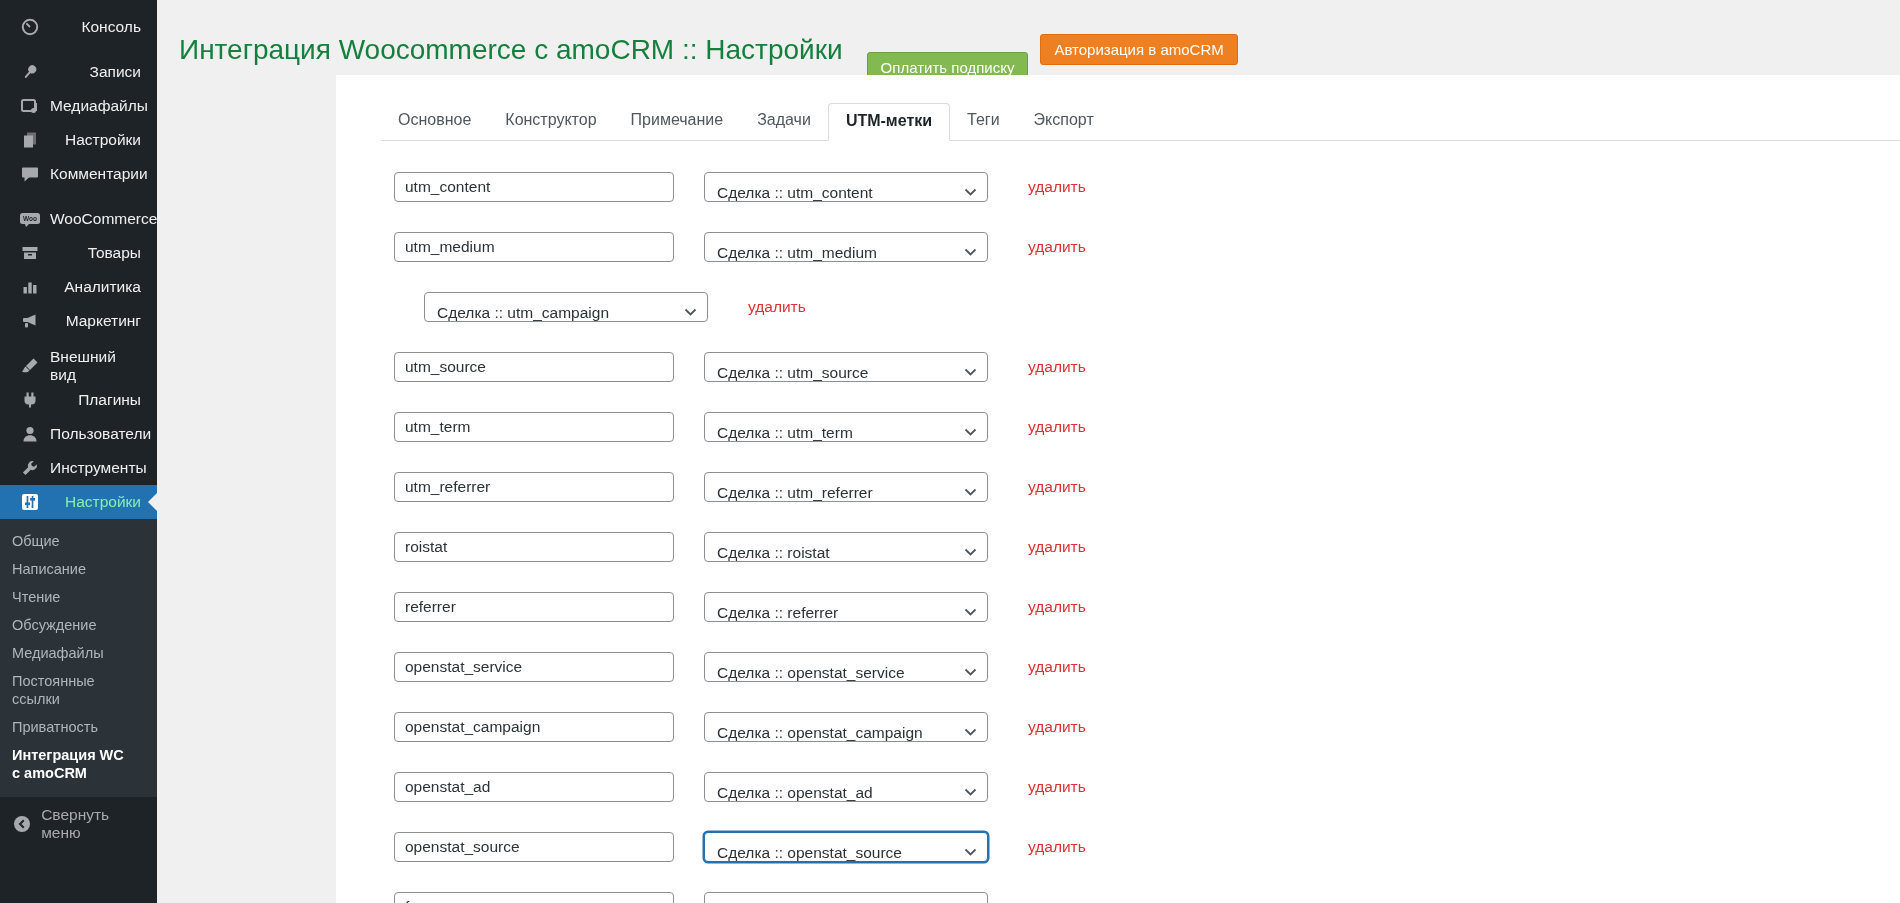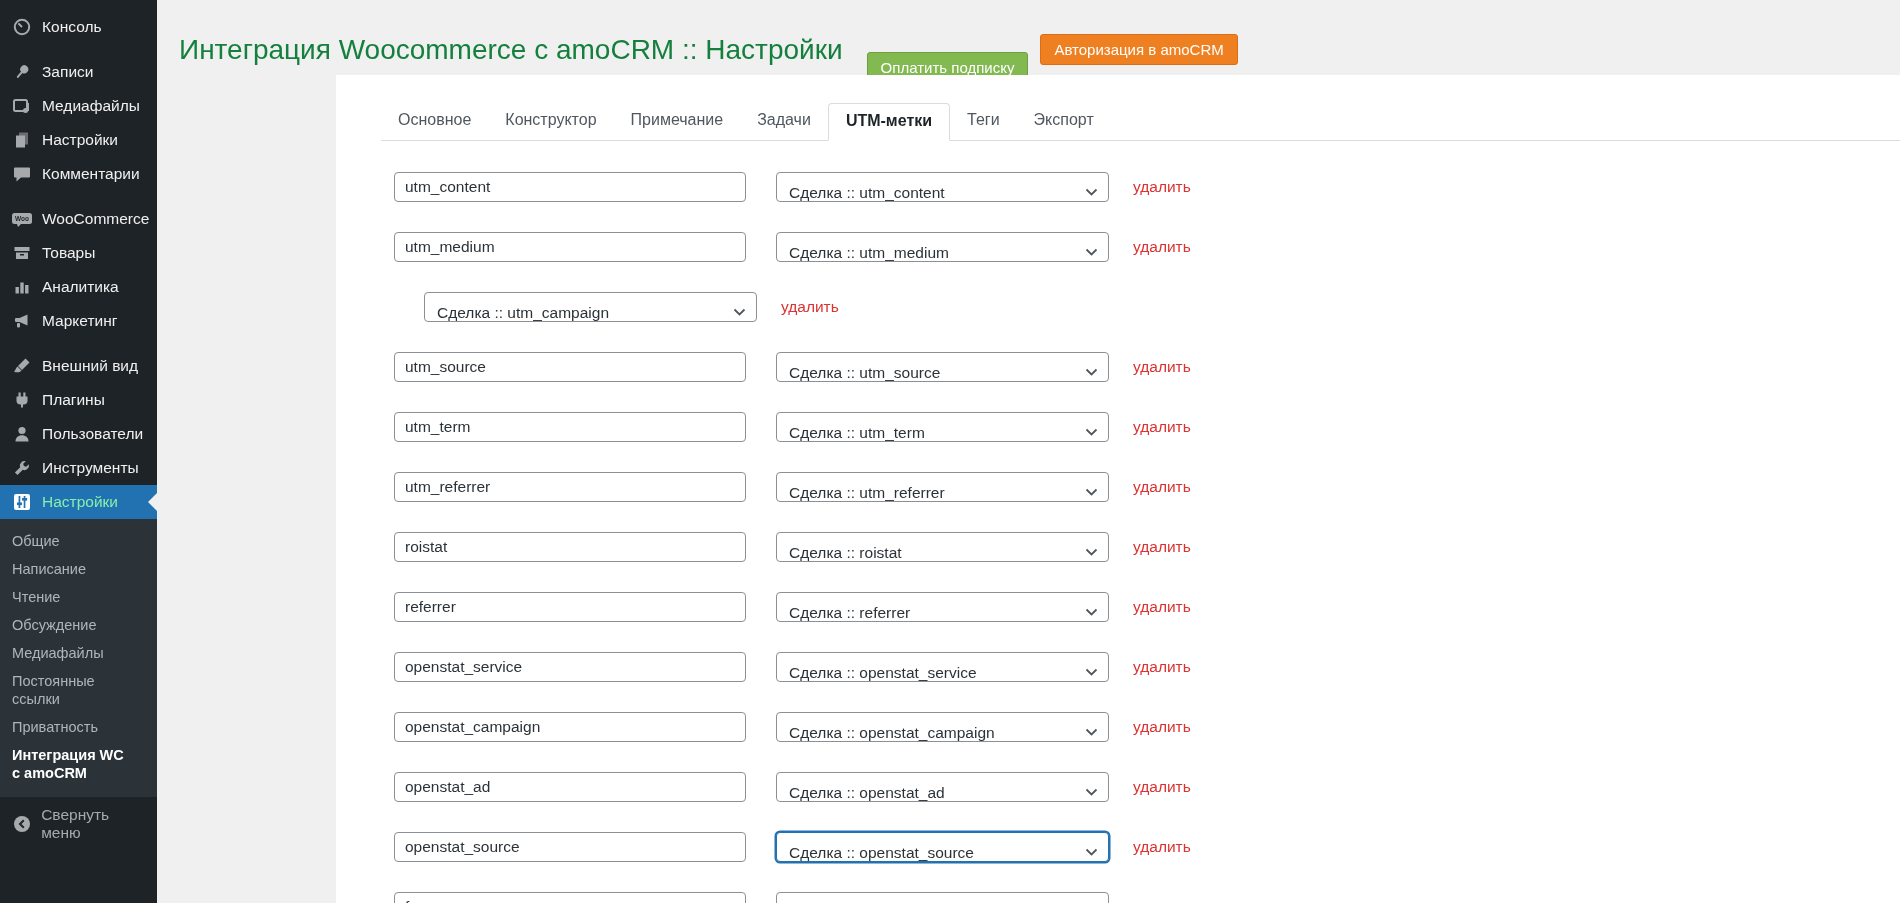--- a/index.html
+++ b/index.html
@@ -4,22 +4,22 @@
 <style>
   * { margin:0; padding:0; box-sizing:border-box; }
   html,body { width:1900px; height:903px; overflow:hidden;
     font-family:"Liberation Sans", sans-serif; background:#f0f0f1; color:#1d2327; }
 
   
   #sidebar { position:absolute; left:0; top:0; width:157px; height:903px;
     background:#1d2327; z-index:5; }
   .menu-top-pad { height:10px; }
   .menu-gap { height:11px; }
-  .menu-item { display:flex; align-items:center; height:34px; padding:0 8px;
-    font-size:15.5px; color:#f0f0f1; cursor:pointer; position:relative; }
+  .menu-item { display:flex; align-items:center; height:34px; padding:0 16px;
+    font-size:15.5px; color:#f0f0f1; cursor:pointer; position:relative;justify-content:space-between; }
   .menu-item .mi-icon { width:24px; height:22px; margin:0 8px 0 2px; color:#a7aaad;
     display:flex; align-items:center; justify-content:center; flex:0 0 24px; }
   .menu-item.active { background:#2271b1; color:#86efac; }
   .menu-item.active .mi-icon { color:#fff; }
   .menu-item.active::after { content:''; position:absolute; right:0; top:50%;
     margin-top:-9px; border:9px solid transparent; border-right-color:#f0f0f1; }
   #submenu { background:#2c3338; padding:8px 0 10px 0; }
   .submenu-item { padding:5px 12px; font-size:14.5px; line-height:18px;
     color:#b0b5ba; cursor:pointer; }
   .submenu-item.current { color:#fff; font-weight:bold; width:140px; }
@@ -44,30 +44,30 @@
   
   #tabs { display:flex; margin:28px 45px 0 45px; border-bottom:1px solid #dcdcde; }
   .tab { padding:8px 17px 10px 17px; font-size:16px; color:#50575e; cursor:pointer;
     white-space:nowrap; }
   .tab.active { background:#fff; border:1px solid #dcdcde; border-bottom:1px solid #fff;
     margin-bottom:-1px; border-radius:4px 4px 0 0; font-weight:bold; color:#1d2327; }
 
   
   #rows { padding:31px 0 0 58px; }
   .utm-row { display:flex; align-items:center; height:30px; margin-bottom:30px; }
-  .field-input { width:352px; height:30px; border:1px solid #8c8f94; border-radius:4px;
+  .field-input { width:280px; height:30px; border:1px solid #8c8f94; border-radius:4px;
     padding:8px 10px; font-size:15.5px; color:#2c3338; background:#fff;
     font-family:"Liberation Sans", sans-serif; outline:none; }
-  .select-box { width:333px; height:30px; margin-left:30px; border:1px solid #8c8f94;
+  .select-box { width:284px; height:30px; margin-left:30px; border:1px solid #8c8f94;
     border-radius:4px; background:#fff; display:flex; align-items:center;
     justify-content:space-between; padding:11px 10px 0 12px; font-size:15.5px;
     color:#2c3338; cursor:pointer; }
   .select-box.focused { border-color:#2271b1; box-shadow:0 0 0 1.5px #2271b1;gap:16px; }
   .select-chevron { color:#50575e; display:flex; align-items:center; }
-  .delete-link { margin-left:24px; font-size:15.5px; color:#dc3232;
+  .delete-link { margin-left:40px; font-size:15.5px; color:#dc3232;
     text-decoration:none; cursor:pointer; }
 </style>
 </head>
 <body>
 
 <div id="sidebar">
   <div class="menu-top-pad"></div>
 
   <div class="menu-item">
     <span class="mi-icon">

